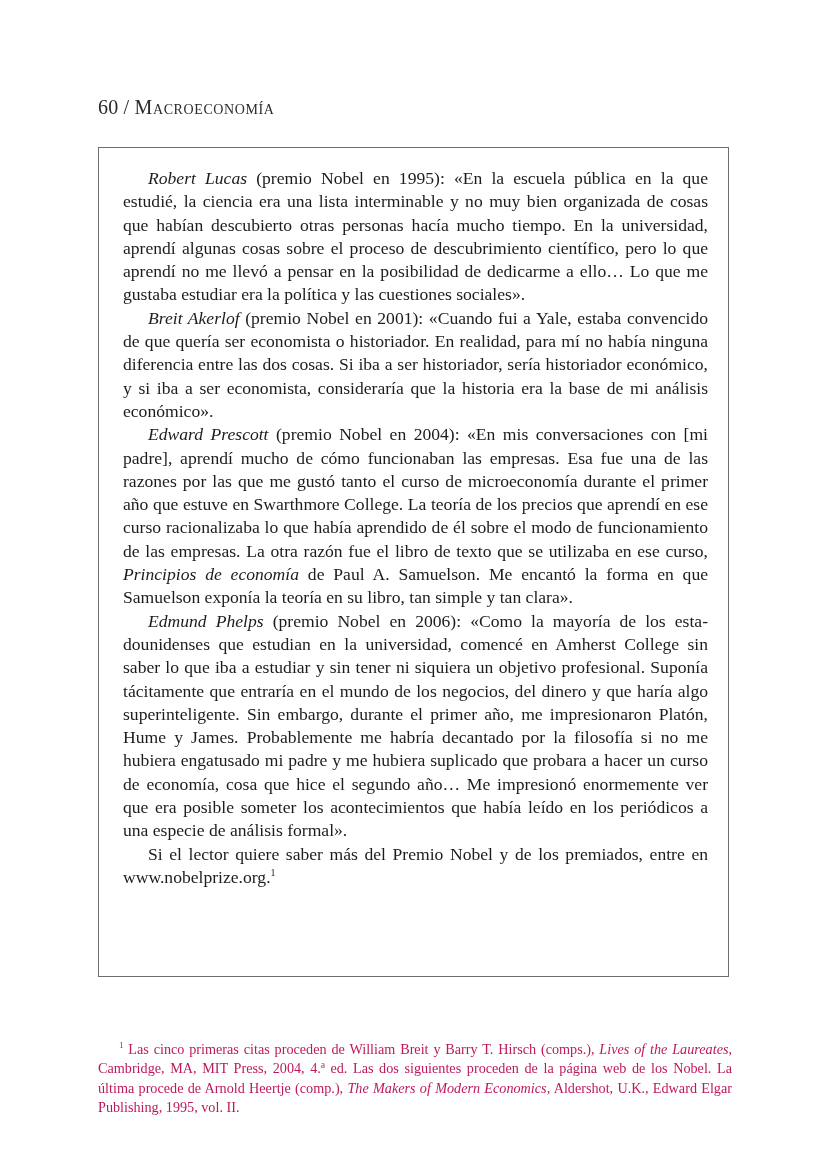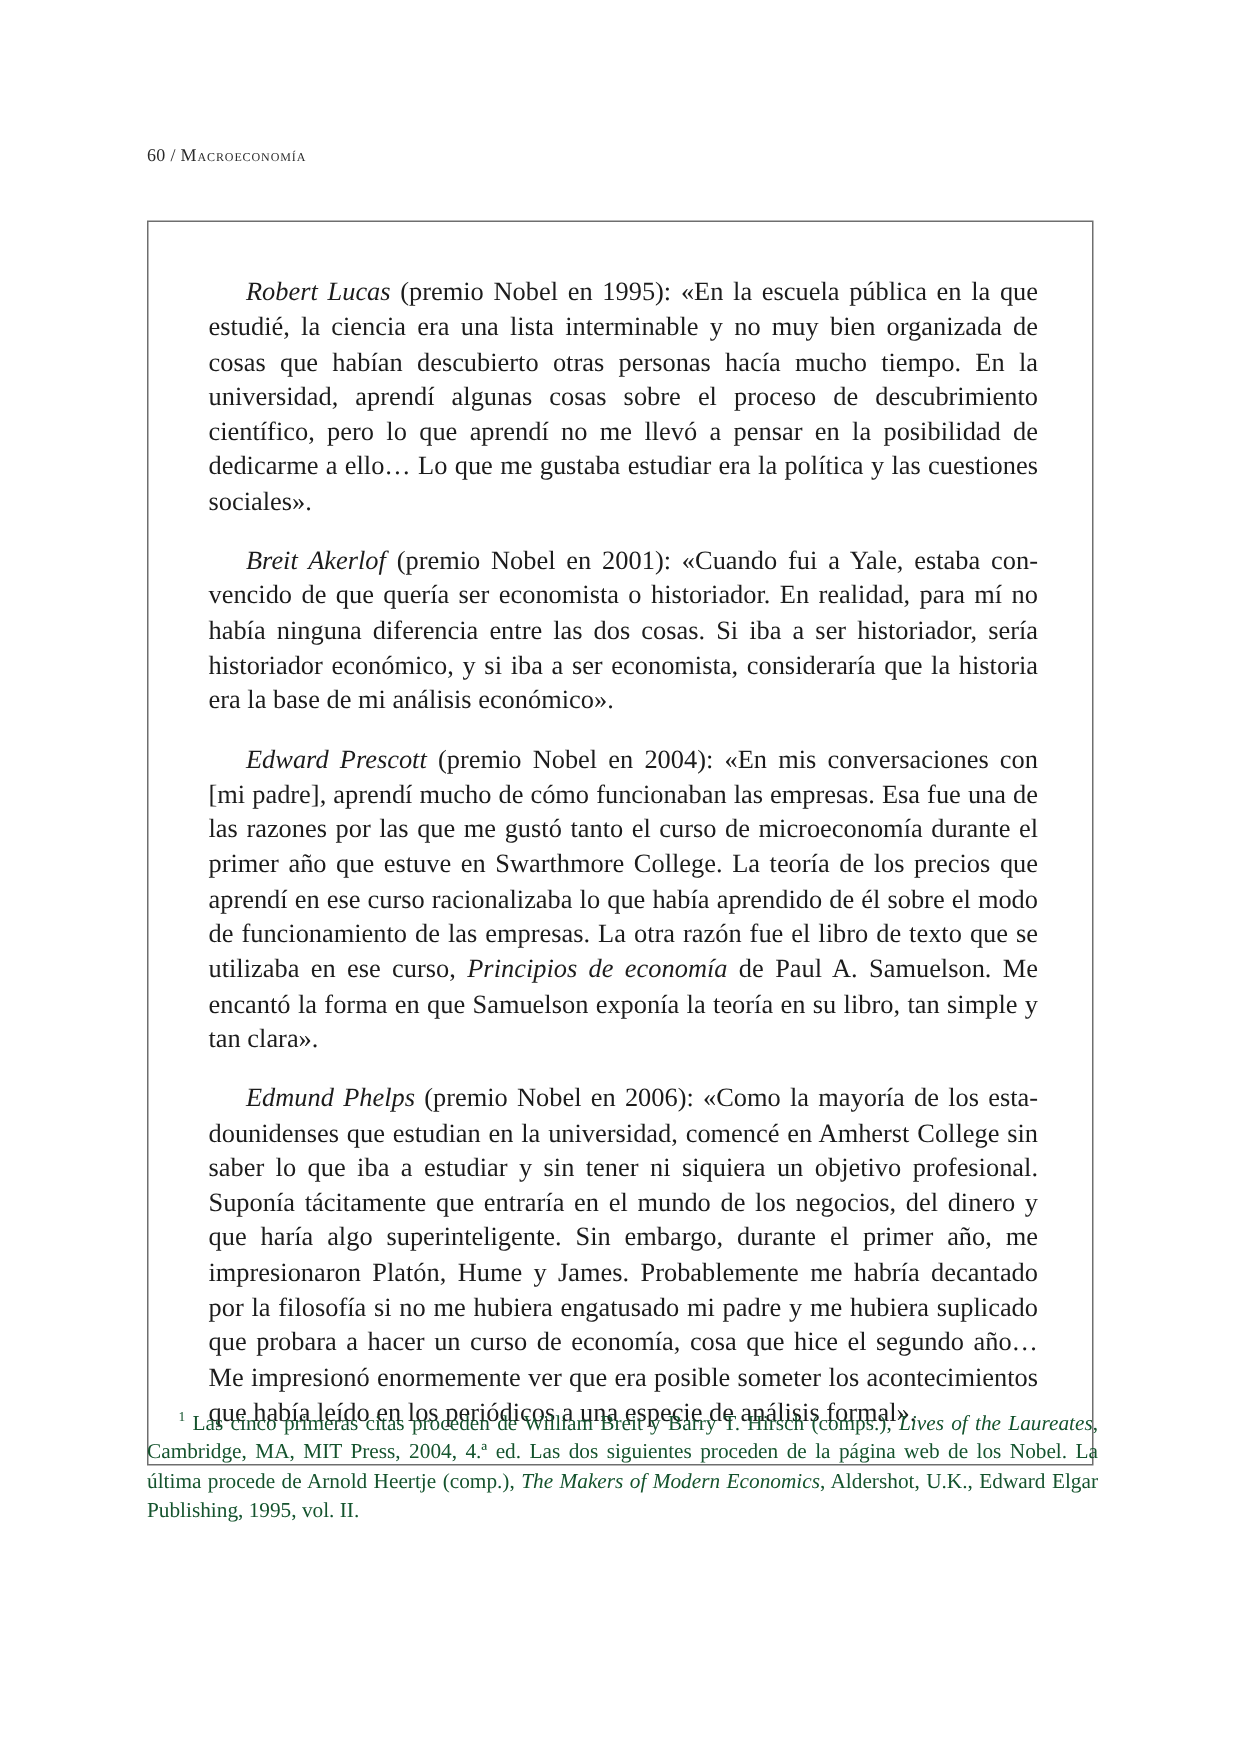--- a/index.html
+++ b/index.html
@@ -12,21 +12,21 @@
       height: 1168px;
       position: relative;
       overflow: hidden;
       font-family: "Liberation Serif", "DejaVu Serif", serif;
       color: #1c1c1c;
     }
     .running-head {
       position: absolute;
       left: 98px;
       top: 96px;
-      font-size: 12px;
+      font-size: 20px;
       letter-spacing: 0.2px;
       color: #2a2a2a;
     }
     .running-head .title {
       font-variant: small-caps;
       letter-spacing: 0.6px;
     }
     .box {
       position: absolute;
       left: 98px;
@@ -40,40 +40,40 @@
       position: absolute;
       left: 123px;
       top: 167px;
       width: 585px;
       font-size: 17.6px;
       line-height: 23.3px;
       text-align: justify;
       hyphens: manual;
     }
     .box-text p {
-      margin: 16px;
+      margin: 0;
       text-indent: 25px;
     }
     .box-text em {
       font-style: italic;
     }
     sup {
       font-size: 10px;
       line-height: 0;
       vertical-align: 7px;
     }
     .footnote {
       position: absolute;
       left: 98px;
-      top: 940px;
+      top: 1040px;
       width: 634px;
       font-size: 14.2px;
       line-height: 19.3px;
       text-align: justify;
-      color: #14532d;
+      color: #be185d;
     }
     .footnote p {
       margin: 0;
       text-indent: 21px;
     }
     .footnote sup {
       font-size: 9px;
       vertical-align: 6px;
     }
   </style>
@@ -86,17 +86,18 @@
   <span class="title">Macroeconomía</span>
 </div>
 
 <div class="box"></div>
 
 <div class="box-text">
   <p><em>Robert Lucas</em><span> (premio Nobel en 1995): «En la escuela pública en la que estudié, la ciencia era una lista interminable y no muy bien organizada de cosas que habían descubierto otras personas hacía mucho tiempo. En la universidad, aprendí algunas cosas sobre el proceso de descubrimiento científico, pero lo que aprendí no me llevó a pensar en la posibilidad de dedicarme a ello… Lo que me gustaba estudiar era la política y las cuestio­nes sociales».</span></p>
   <p><em>Breit Akerlof</em><span> (premio Nobel en 2001): «Cuando fui a Yale, estaba con­vencido de que quería ser economista o historiador. En realidad, para mí no había ninguna diferencia entre las dos cosas. Si iba a ser historiador, sería historiador económico, y si iba a ser economista, consideraría que la historia era la base de mi análisis económico».</span></p>
   <p><em>Edward Prescott</em><span> (premio Nobel en 2004): «En mis conversaciones con [mi padre], aprendí mucho de cómo funcionaban las empresas. Esa fue una de las razones por las que me gustó tanto el curso de microeconomía durante el primer año que estuve en Swarthmore College. La teoría de los precios que aprendí en ese curso racionalizaba lo que había aprendido de él sobre el modo de funcionamiento de las empresas. La otra razón fue el libro de texto que se utilizaba en ese curso, </span><em>Principios de economía</em><span> de Paul A. Samuel­son. Me encantó la forma en que Samuelson exponía la teoría en su libro, tan simple y tan clara».</span></p>
   <p><em>Edmund Phelps</em><span> (premio Nobel en 2006): «Como la mayoría de los esta­dounidenses que estudian en la universidad, comencé en Amherst College sin saber lo que iba a estudiar y sin tener ni siquiera un objetivo profesional. Suponía tácitamente que entraría en el mundo de los negocios, del dinero y que haría algo superinteligente. Sin embargo, durante el primer año, me impresionaron Platón, Hume y James. Probablemente me habría decanta­do por la filosofía si no me hubiera engatusado mi padre y me hubiera suplicado que probara a hacer un curso de economía, cosa que hice el se­gundo año… Me impresionó enormemente ver que era posible someter los acontecimientos que había leído en los periódicos a una especie de análisis formal».</span></p>
+  <p><span>Si el lector quiere saber más del Premio Nobel y de los premiados, entre en www.nobelprize.org.</span><sup>1</sup></p>
 </div>
 
 <div class="footnote">
   <p><sup>1</sup><span> Las cinco primeras citas proceden de William Breit y Barry T. Hirsch (comps.), </span><em>Lives of the Laureates</em><span>, Cambridge, MA, MIT Press, 2004, 4.ª ed. Las dos siguientes proceden de la página web de los Nobel. La última procede de Arnold Heertje (comp.), </span><em>The Makers of Modern Economics</em><span>, Aldershot, U.K., Edward Elgar Publishing, 1995, vol. II.</span></p>
 </div>
 
 </body></html>

